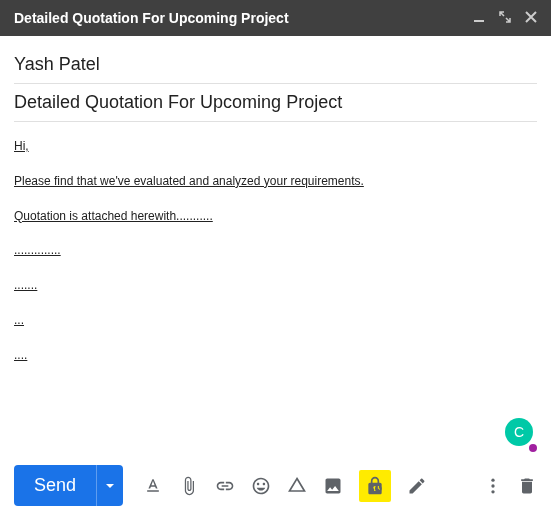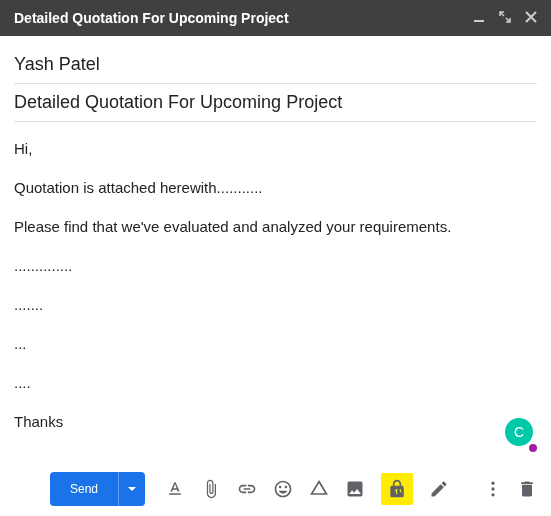--- a/index.html
+++ b/index.html
@@ -26,23 +26,24 @@
     
     .field-row {
       border-bottom: 1px solid #e0e0e0;
       padding: 8px 0;
       font-size: 18px;
       color: #222;
     }
     
     .message-body {
       padding: 16px 0 10px;
-      font-size: 15px;
+      font-size: 12px;
       color: #222;
       line-height: 1.4;
+      text-decoration: underline;
     }
     .message-body p {
       margin-bottom: 18px;
     }
     
     .toolbar {
       position: absolute;
       bottom: 10px;
       left: 14px;
       right: 14px;
@@ -52,25 +53,24 @@
     }
     
     .send-group {
       display: flex;
     }
     .send-btn {
       background: #1a73e8;
       color: #fff;
       border: none;
       padding: 10px 20px;
-      font-size: 12px;
+      font-size: 18px;
       font-weight: 500;
       border-radius: 4px 0 0 4px;
       cursor: pointer;
-      margin-left: 36px;
     }
     .send-dropdown {
       background: #1a73e8;
       color: #fff;
       border: none;
       border-left: 1px solid rgba(255,255,255,0.3);
       padding: 10px 8px;
       border-radius: 0 4px 4px 0;
       cursor: pointer;
       display: flex;
@@ -152,27 +152,26 @@
     </span>
   </div>
 </div>
 
 <div class="compose-body">
   <div class="field-row">Yash Patel</div>
   <div class="field-row">Detailed Quotation For Upcoming Project</div>
 
   <div class="message-body">
     <p>Hi,</p>
+    <p>Please find that we've evaluated and analyzed your requirements.</p>
     <p>Quotation is attached herewith...........</p>
-    <p>Please find that we've evaluated and analyzed your requirements.</p>
     <p>..............</p>
     <p>.......</p>
     <p>...</p>
     <p>....</p>
-    <p>Thanks</p>
   </div>
 </div>
 
 <div class="avatar-badge">
   <span>C</span>
 </div>
 <div class="avatar-dot"></div>
 
 <div class="toolbar">
   <div class="send-group">

